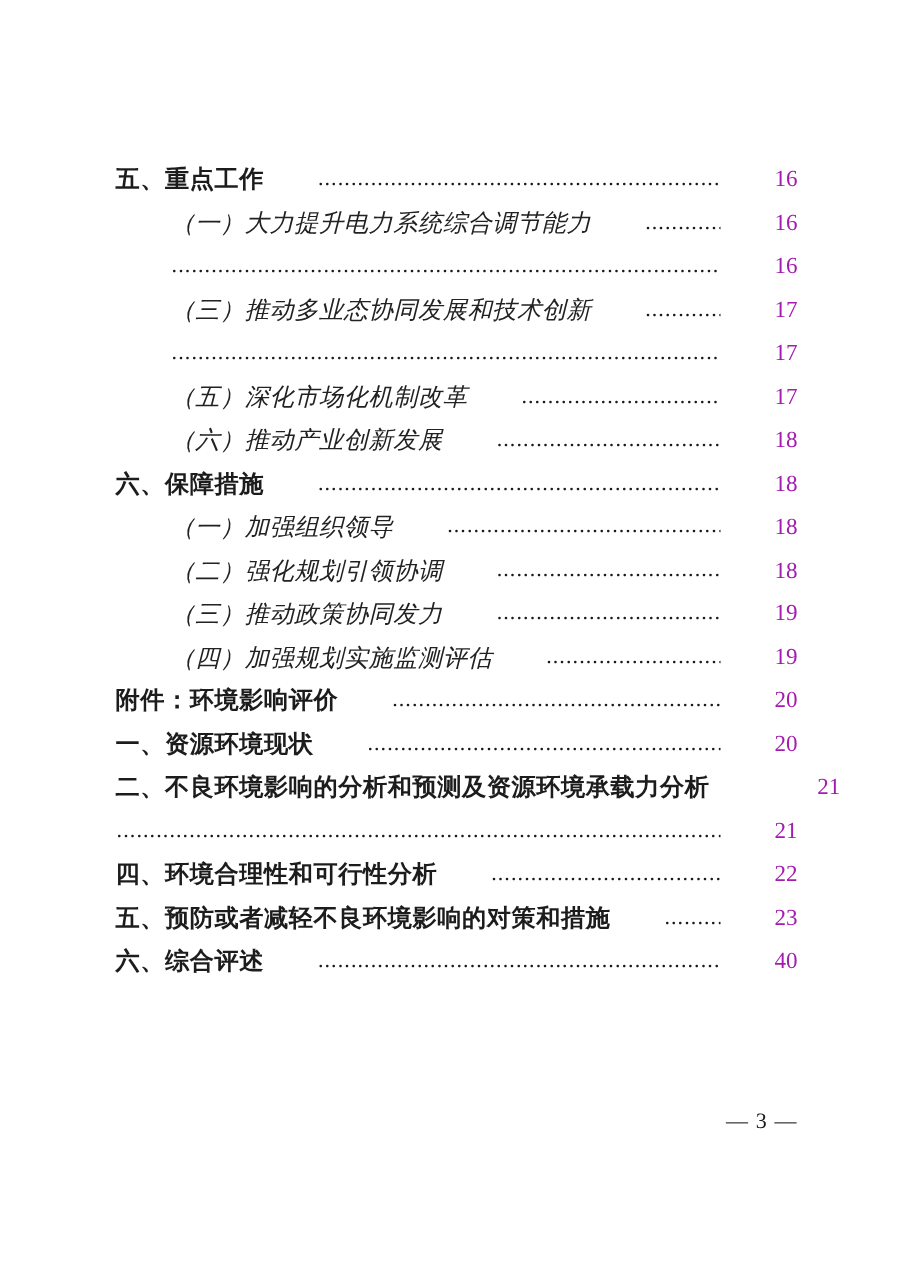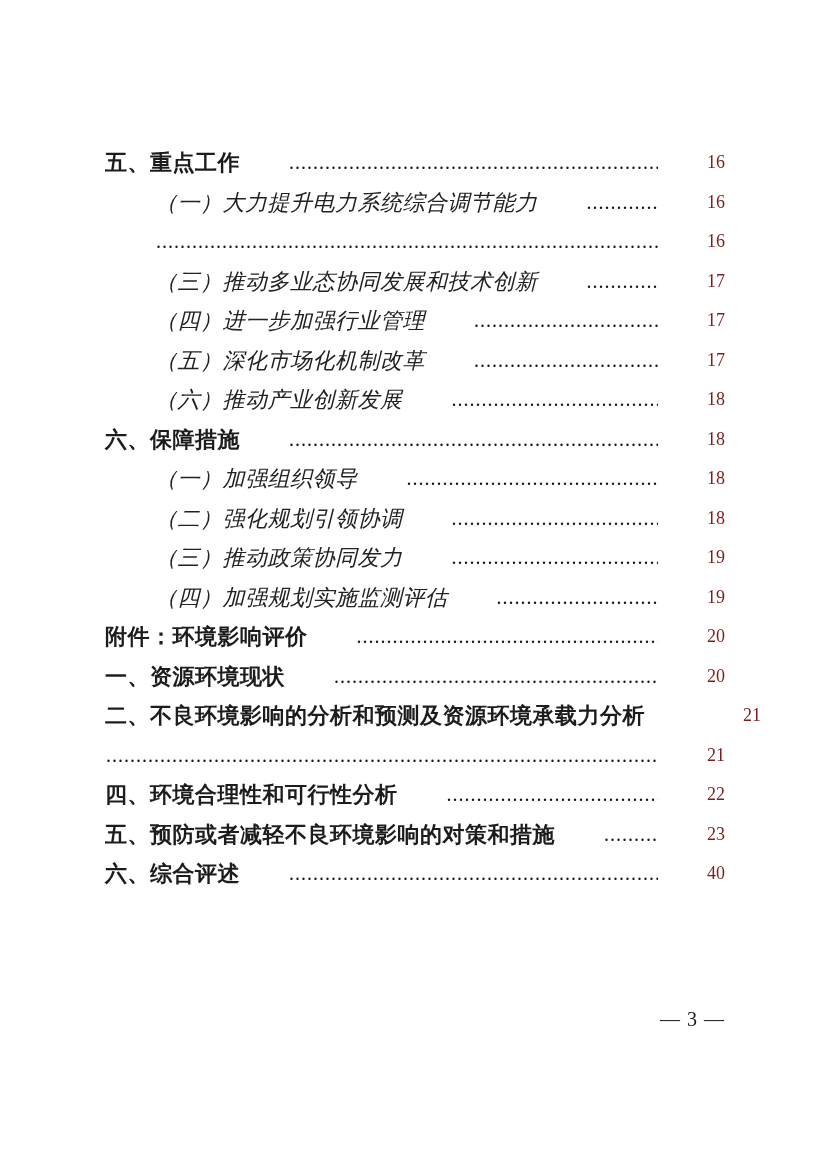--- a/index.html
+++ b/index.html
@@ -59,23 +59,23 @@
     color: #1a1a1a;
     margin: 0 1px;
   }
   .dots::after {
     content: "....................................................................................................................................................................................";
     letter-spacing: 1px;
   }
   .pagenum {
     flex: 0 0 auto;
     font-family: "Liberation Serif", "DejaVu Serif", serif;
-    font-size: 18px;
+    font-size: 21px;
     font-weight: normal;
-    color: #7f1d1d;
+    color: #a21caf;
   }
   .footer {
     position: absolute;
     top: 1008px;
     right: 101px;
     font-family: "Liberation Serif", "DejaVu Serif", serif;
     font-size: 20px;
     color: #1a1a1a;
     letter-spacing: 1px;
   }
@@ -104,21 +104,20 @@
         <span class="pagenum">16</span>
     </div>
 
     <div class="row lv2">
       <span class="label">（三）推动多业态协同发展和技术创新</span>
         <span class="dots"></span>
         <span class="pagenum">17</span>
     </div>
 
     <div class="row lv2">
-      <span class="label">（四）进一步加强行业管理</span>
         <span class="dots"></span>
         <span class="pagenum">17</span>
     </div>
 
     <div class="row lv2">
       <span class="label">（五）深化市场化机制改革</span>
         <span class="dots"></span>
         <span class="pagenum">17</span>
     </div>
 

